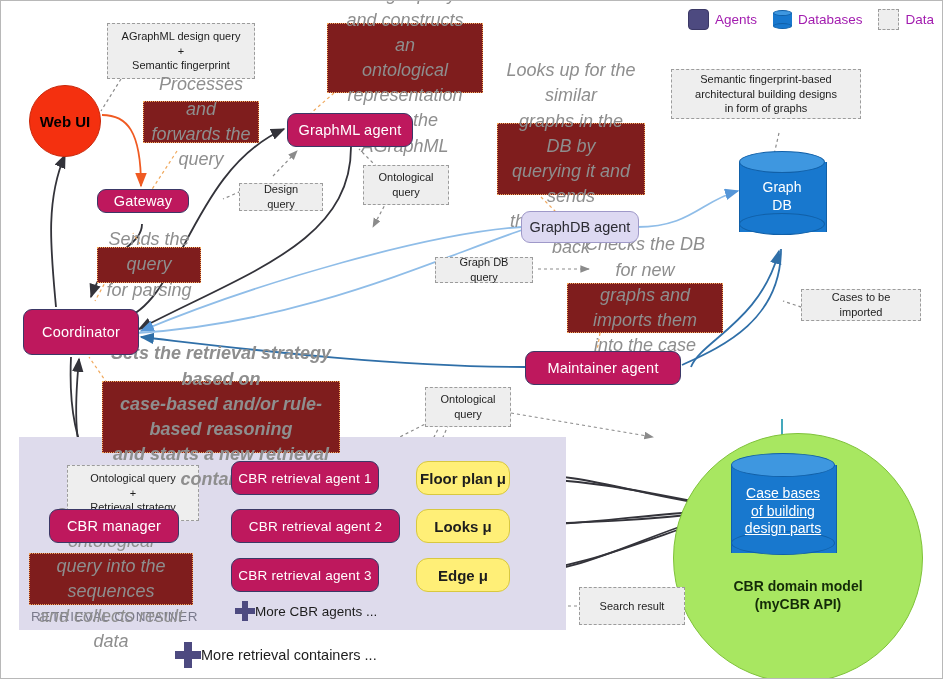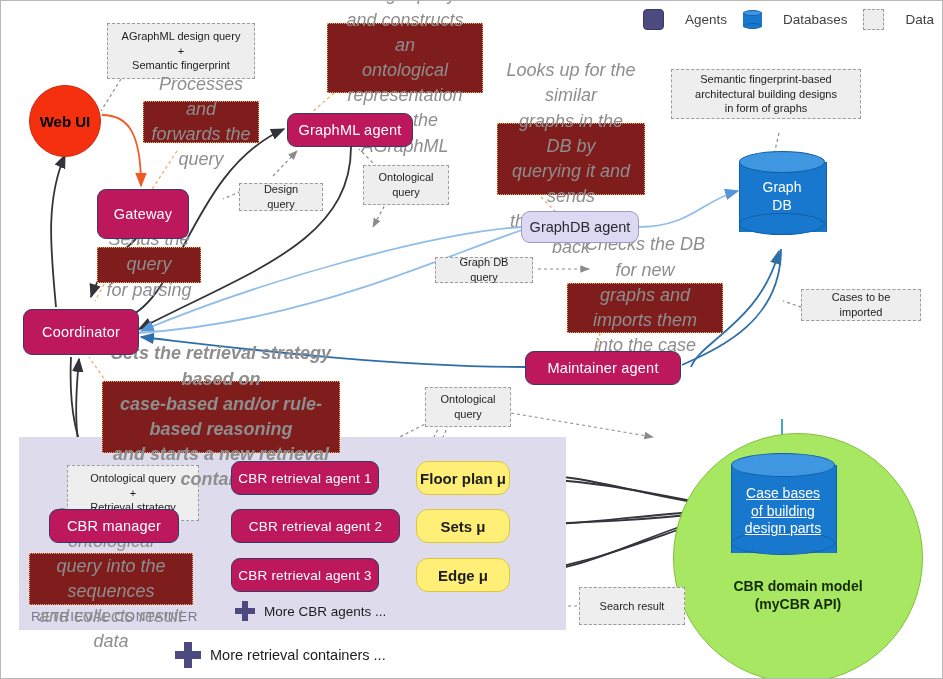--- a/index.html
+++ b/index.html
@@ -177,21 +177,20 @@
     letter-spacing: .6px;
     color: #7a7a8c;
     z-index: 4;
   }
 
   
   .plus-row {
     position: absolute;
     display: flex;
     align-items: center;
-    gap: 9px;
     z-index: 6;
   }
   .plus-glyph {
     position: relative;
     width: 20px;
     height: 20px;
     flex: none;
   }
   .plus-glyph::before, .plus-glyph::after {
     content: "";
@@ -216,23 +215,23 @@
     right: 8px;
     top: 8px;
     display: flex;
     align-items: center;
     gap: 16px;
     z-index: 10;
   }
   .legend-item {
     display: flex;
     align-items: center;
-    gap: 21px;
+    gap: 6px;
     font-size: 13.5px;
-    color: #404040;
+    color: #a21caf;
   }
   .sw-agent {
     width: 19px; height: 19px;
     background: #4d4a80;
     border: 1px solid #3b3866;
     border-radius: 4px;
   }
   .sw-db {
     position: relative;
     width: 19px; height: 19px;
@@ -460,21 +459,21 @@
 into the case base</div>
 
   <div class="node comment-note" style="left:28px; top:552px; width:164px; height:52px; white-space:pre-line;">Separates the ontological
 query into the sequences
 and collects result data</div>
 
   <div class="node circle-red" style="left:28px; top:84px; width:72px; height:72px;">
     <span>Web UI</span>
   </div>
 
-  <div class="node agent" style="left:96px; top:188px; width:92px; height:50px;">
+  <div class="node agent" style="left:96px; top:188px; width:92px; height:24px;">
     <span>Gateway</span>
   </div>
 
   <div class="node agent" style="left:22px; top:308px; width:116px; height:46px;">
     <span>Coordinator</span>
   </div>
 
   <div class="node agent" style="left:286px; top:112px; width:126px; height:34px;">
     <span>GraphML agent</span>
   </div>
@@ -498,21 +497,21 @@
     <span>CBR retrieval agent 2</span>
   </div>
   <div class="node agent small" style="left:230px; top:557px; width:148px; height:34px;">
     <span>CBR retrieval agent 3</span>
   </div>
 
   <div class="node sim-box" style="left:415px; top:460px; width:94px; height:34px;">
     <span>Floor plan μ</span>
   </div>
   <div class="node sim-box" style="left:415px; top:508px; width:94px; height:34px;">
-    <span>Sets μ</span>
+    <span>Looks μ</span>
   </div>
   <div class="node sim-box" style="left:415px; top:557px; width:94px; height:34px;">
     <span>Edge μ</span>
   </div>
 
   <div class="cyl" style="left:738px; top:150px; width:86px; height:92px;">
     <div class="body" style="top:11px; height:70px;"></div>
     <div class="bottom" style="top:62px; height:22px;"></div>
     <div class="top" style="top:0; height:22px;"></div>
     <div class="cyl-label" style="top:28px;">

